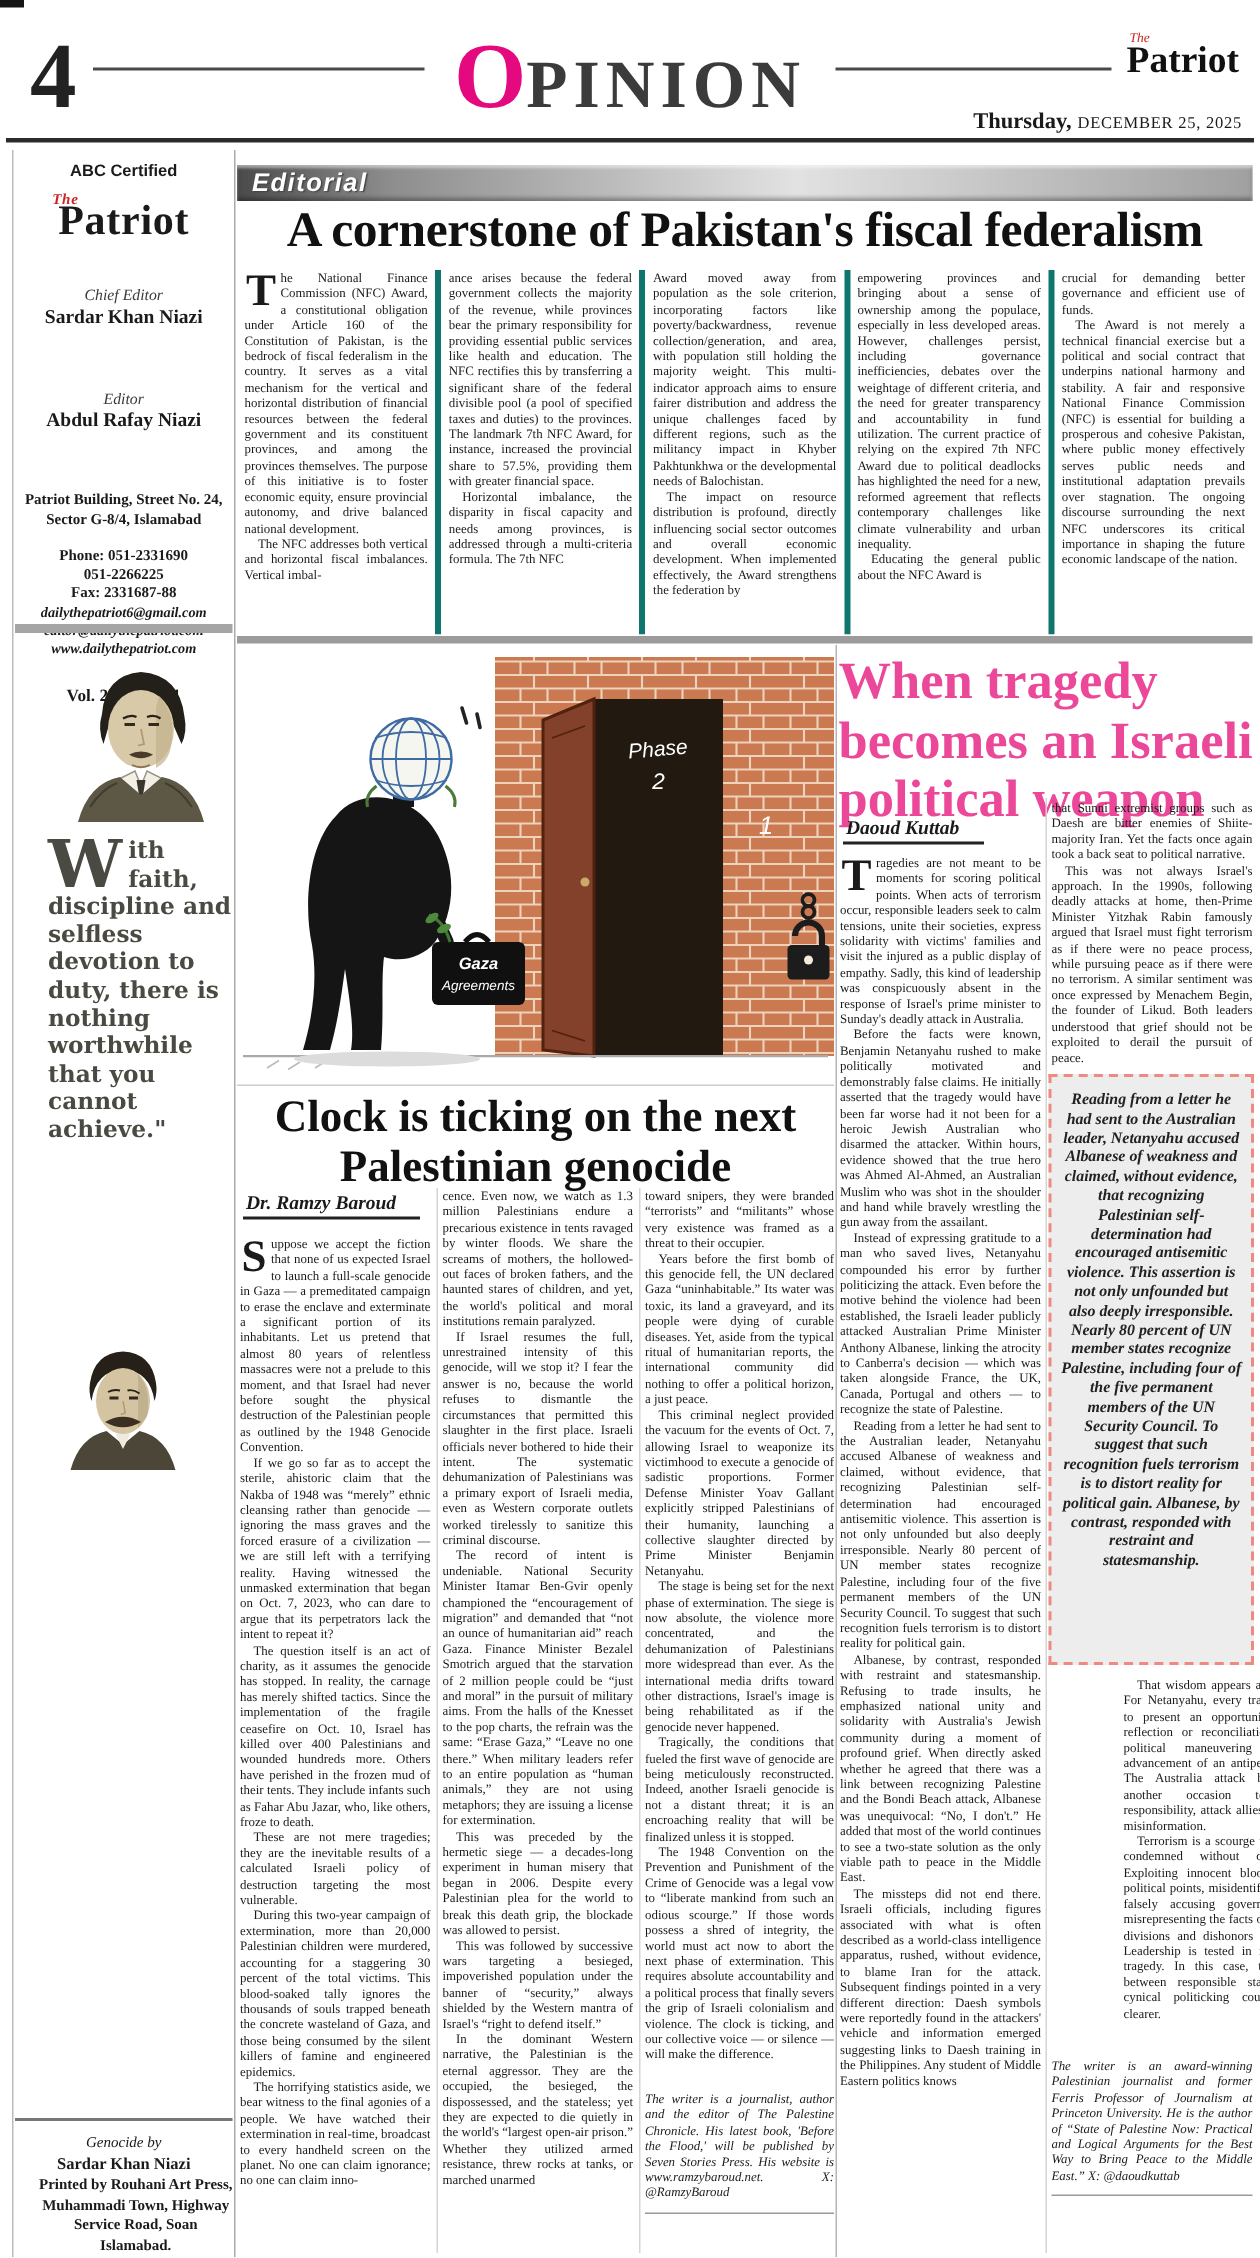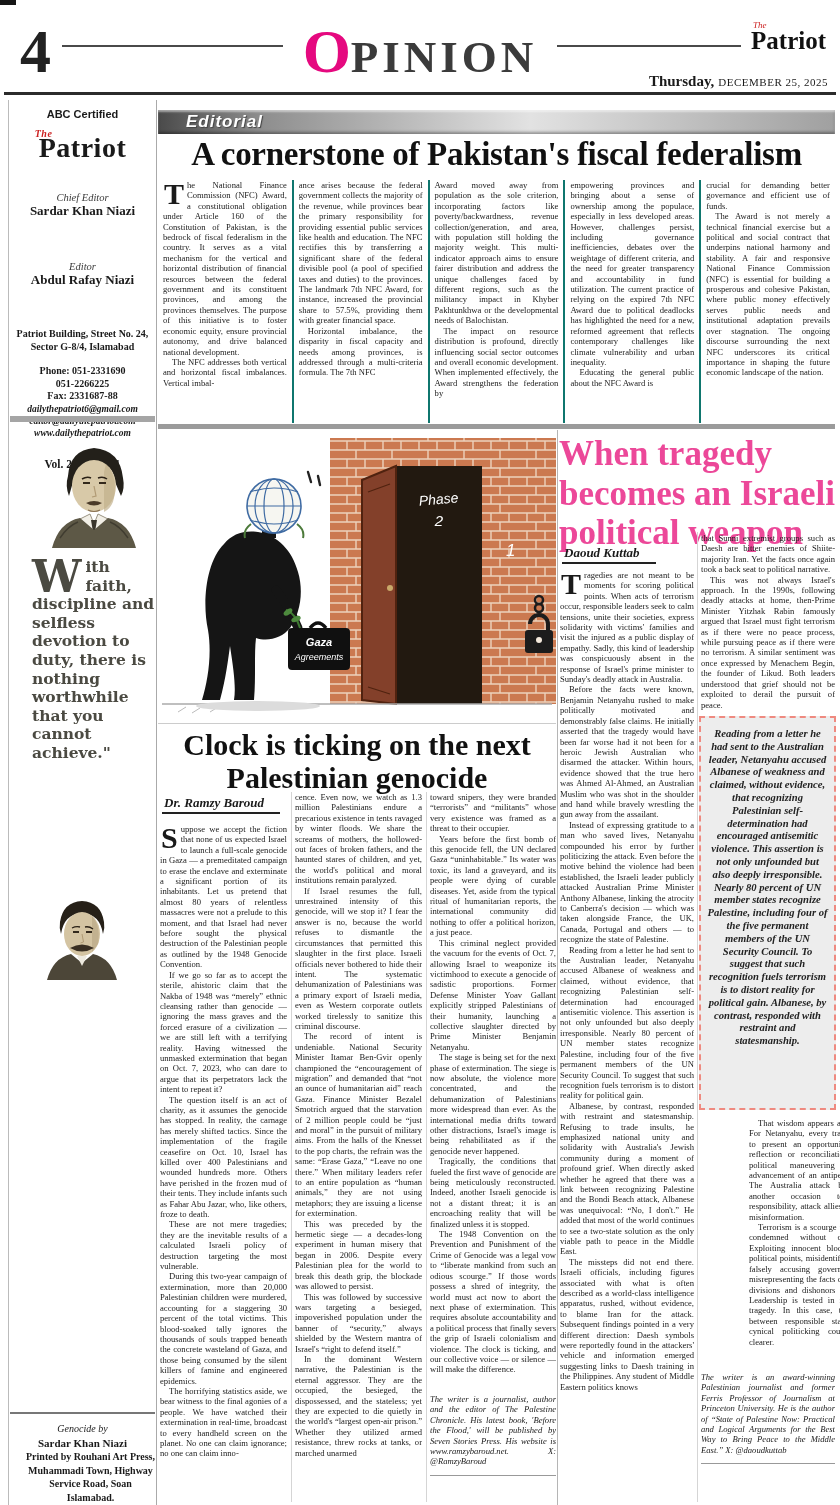--- a/index.html
+++ b/index.html
@@ -52,27 +52,27 @@
                padding-top:8px; text-align:center; line-height:1.35; }
   .pub-by { font-style:italic; font-size:10px; }
   .pub-name { font-weight:bold; font-size:11px; }
   .pub-rest { font-weight:bold; font-size:10px;padding-left:16px; }
 
   
   .edit-banner { position:absolute; left:158px; top:110px; width:677px; height:24px;
     background:linear-gradient(90deg,#4a4a4a 0%,#8d8d8d 15%,#e2e2e2 55%,#a0a0a0 100%);
     box-shadow:inset 0 2px 2px rgba(255,255,255,.5), inset 0 -2px 3px rgba(0,0,0,.35); }
   .edit-banner span { font-family:"Liberation Sans", sans-serif; font-style:italic; font-weight:bold;
-    font-size:17px; color:#fff; letter-spacing:1px; padding-left:28px; line-height:24px;
+    font-size:17px; color:#fff; letter-spacing:1px; padding-left:10px; line-height:24px;
     text-shadow:1px 1px 1px #444; display:inline-block; }
   .edit-headline { position:absolute; left:158px; top:136px; width:677px; text-align:center;
     font-size:33px; font-weight:bold; letter-spacing:-0.3px; color:#111; }
   .edit-cols { position:absolute; left:158px; top:180px; width:677px; height:243px; display:flex; overflow:hidden; }
   .edit-cols .col { flex:1; padding:0 5px; }
-  .edit-cols .col + .col { border-left:2px solid #0f766e; }
+  .edit-cols .col + .col { border-left:4px solid #0f766e; }
   .edit-bottombar { position:absolute; left:158px; top:424px; width:677px; height:5px; background:#9b9b9b; }
 
   
   .article-col { font-size:8.6px; line-height:10.4px; text-align:justify; overflow:hidden; }
   .article-col p { margin:0; text-indent:9px; }
   .article-col p:first-child { text-indent:0; }
   .indent-first p:first-child { text-indent:9px; }
   .dropcap p:first-child::first-letter { float:left; font-size:30px; line-height:23px;
     font-weight:bold; padding:2px 3px 0 1px; }
   .byline { display:inline-block; font-size:13px; font-weight:bold; font-style:italic;

